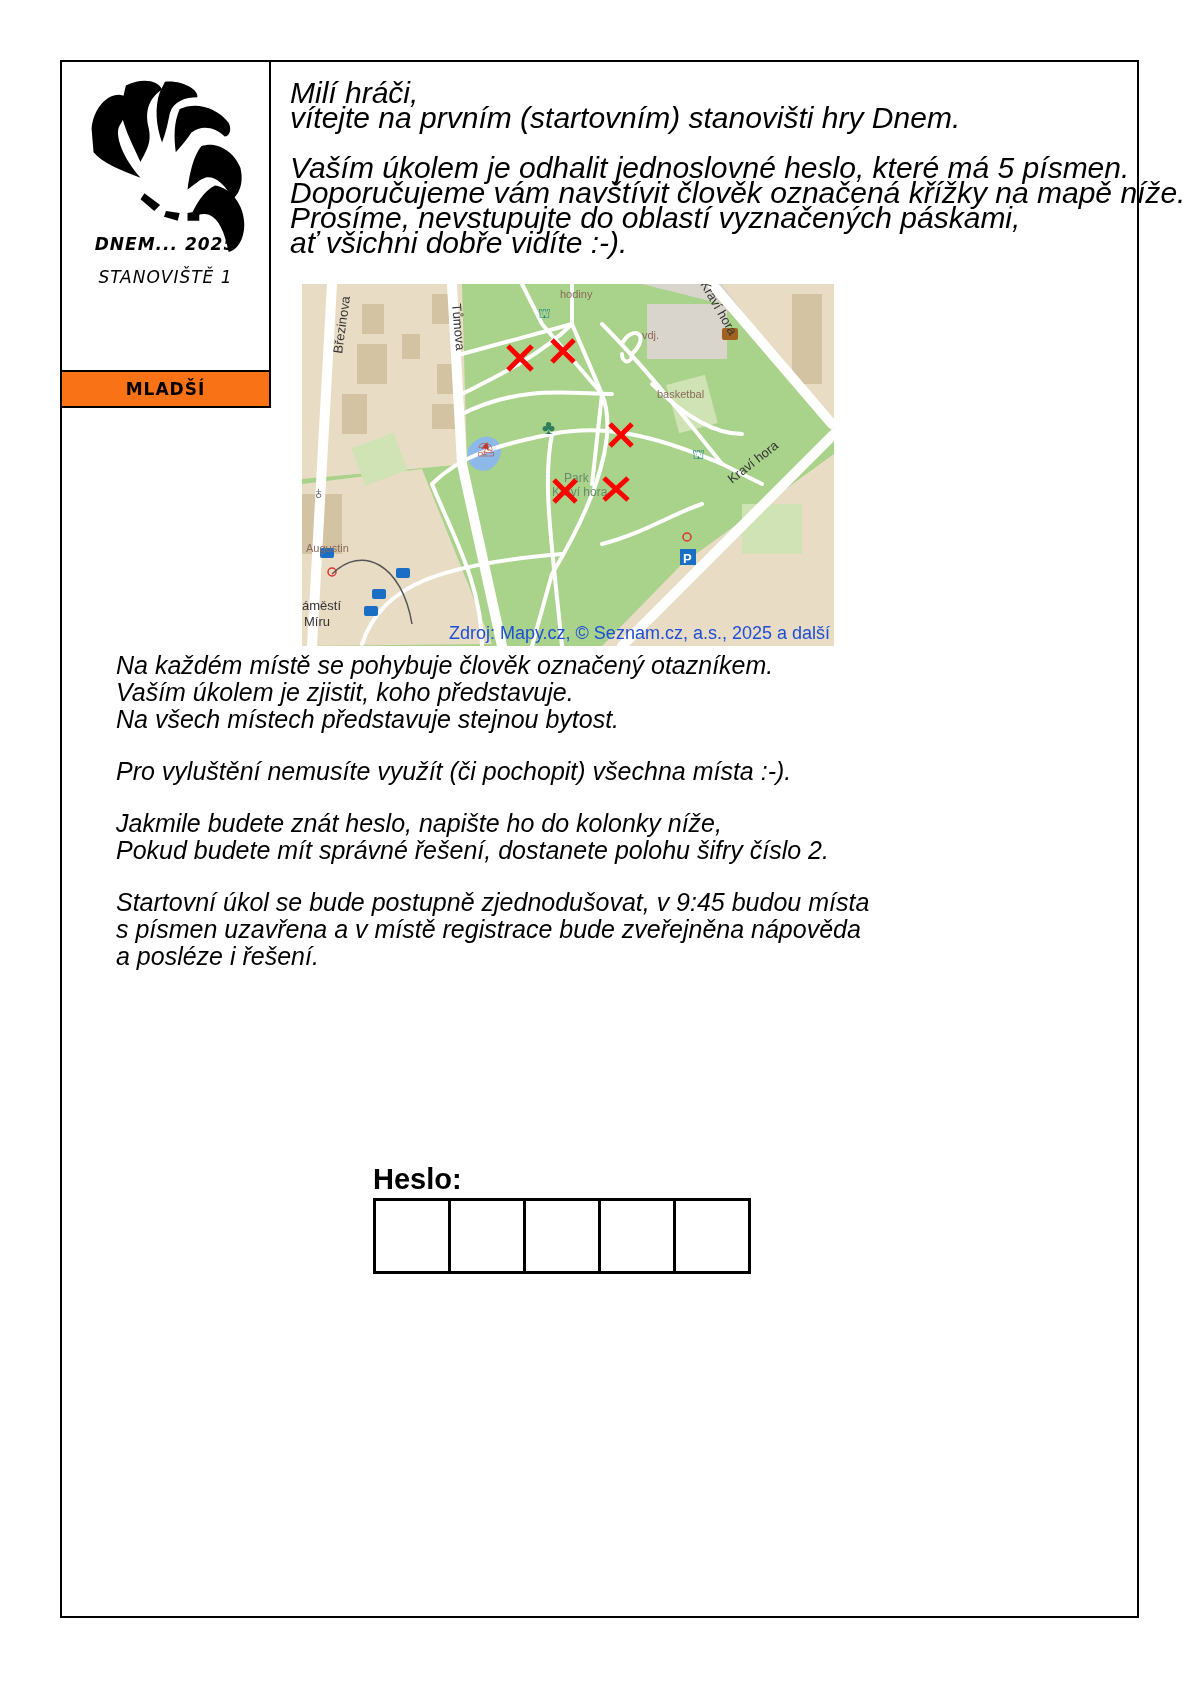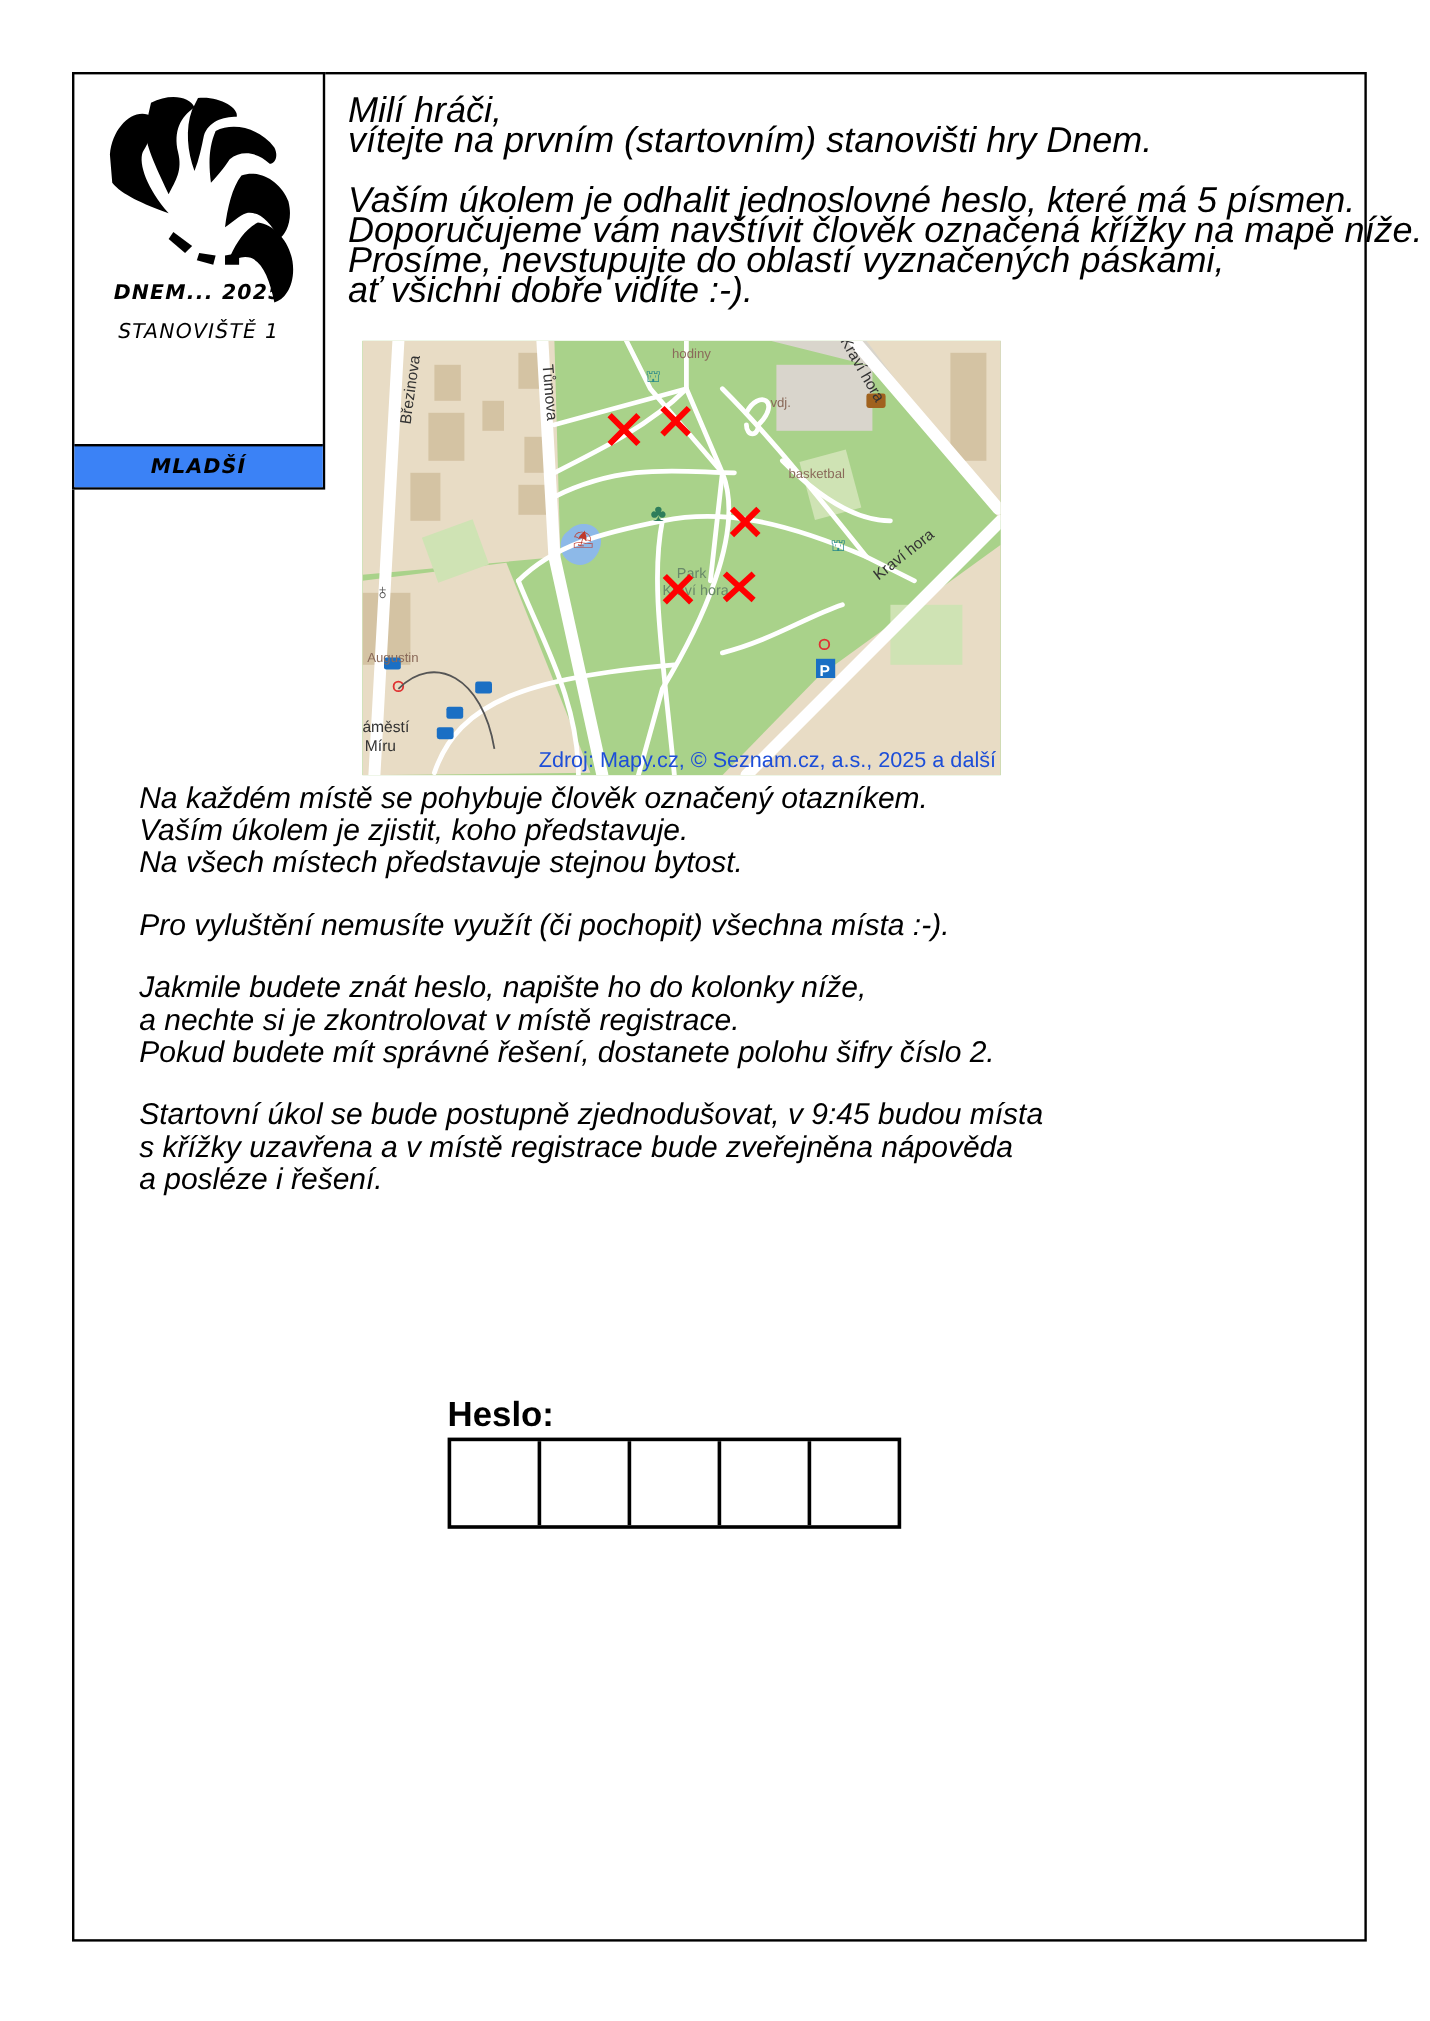--- a/index.html
+++ b/index.html
@@ -2,21 +2,21 @@
 <html><head>
 <meta charset="utf-8">
 <style>
   html, body { margin: 0; padding: 0; background: #ffffff; }
   body { width: 1192px; height: 1684px; position: relative; overflow: hidden; font-family: "Liberation Sans", sans-serif; color: #000; }
   .page-frame { position: absolute; left: 60px; top: 60px; width: 1079px; height: 1558px; border: 2px solid #000; box-sizing: border-box; }
   .logo-box { position: absolute; left: 60px; top: 60px; width: 211px; height: 348px; border: 2px solid #000; box-sizing: border-box; background: #fff; }
   .logo-svg { position: absolute; left: 10px; top: 6px; width: 186px; height: 186px; }
   .logo-year { position: absolute; left: 0; width: 100%; top: 172px; text-align: center; font-family: "DejaVu Sans", sans-serif; font-weight: bold; font-style: italic; font-size: 17px; letter-spacing: 1px; }
   .logo-station { position: absolute; left: 0; width: 100%; top: 205px; text-align: center; font-family: "DejaVu Sans", sans-serif; font-weight: normal; font-style: italic; font-size: 17px; letter-spacing: 1px; }
-  .logo-band { position: absolute; left: 0; right: 0; bottom: 0; height: 34px; background: #3b82f6; border-top: 2px solid #000; display: flex; align-items: center; justify-content: center; font-family: "DejaVu Sans", sans-serif; font-weight: bold; font-style: italic; font-size: 17px; letter-spacing: 1px; }
+  .logo-band { position: absolute; left: 0; right: 0; bottom: 0; height: 34px; background: #f97316; border-top: 2px solid #000; display: flex; align-items: center; justify-content: center; font-family: "DejaVu Sans", sans-serif; font-weight: bold; font-size: 17px; letter-spacing: 1px; }
   .intro { position: absolute; left: 290px; top: 80px; font-style: italic; font-size: 30px; line-height: 25px; }
   .intro p { margin: 0; }
   .gap { height: 25px; }
   .map { position: absolute; left: 302px; top: 284px; width: 532px; height: 362px; overflow: hidden; background: #a9d28a; }
   .map svg { position: absolute; left: 0; top: 0; }
   .map-attrib { position: absolute; right: 4px; bottom: 2px; font-size: 18px; color: #1d4ed8; background: rgba(255,255,255,0.0); }
   .body-text { position: absolute; left: 116px; top: 652px; font-style: italic; font-size: 25px; line-height: 27px; }
   .body-text p { margin: 0; }
   .heslo-label { position: absolute; left: 373px; top: 1163px; font-weight: bold; font-size: 29px; }
   .heslo-boxes { position: absolute; left: 373px; top: 1198px; display: flex; border: 3px solid #000; }
@@ -156,25 +156,24 @@
 </div>
 
 <div class="body-text">
   <p>Na každém místě se pohybuje člověk označený otazníkem.</p>
   <p>Vaším úkolem je zjistit, koho představuje.</p>
   <p>Na všech místech představuje stejnou bytost.</p>
   <div class="gap"></div>
   <p>Pro vyluštění nemusíte využít (či pochopit) všechna místa :-).</p>
   <div class="gap"></div>
   <p>Jakmile budete znát heslo, napište ho do kolonky níže,</p>
-  <p>a nechte si je zkontrolovat v místě registrace.</p>
   <p>Pokud budete mít správné řešení, dostanete polohu šifry číslo 2.</p>
   <div class="gap"></div>
   <p>Startovní úkol se bude postupně zjednodušovat, v 9:45 budou místa</p>
-  <p>s křížky uzavřena a v místě registrace bude zveřejněna nápověda</p>
+  <p>s písmen uzavřena a v místě registrace bude zveřejněna nápověda</p>
   <p>a posléze i řešení.</p>
 </div>
 
 <div class="heslo-label">Heslo:</div>
 <div class="heslo-boxes">
   <div class="heslo-box"></div>
   <div class="heslo-box"></div>
   <div class="heslo-box"></div>
   <div class="heslo-box"></div>
   <div class="heslo-box"></div>

